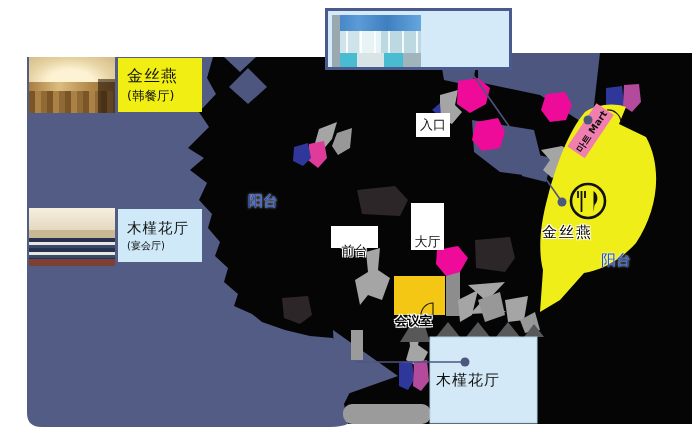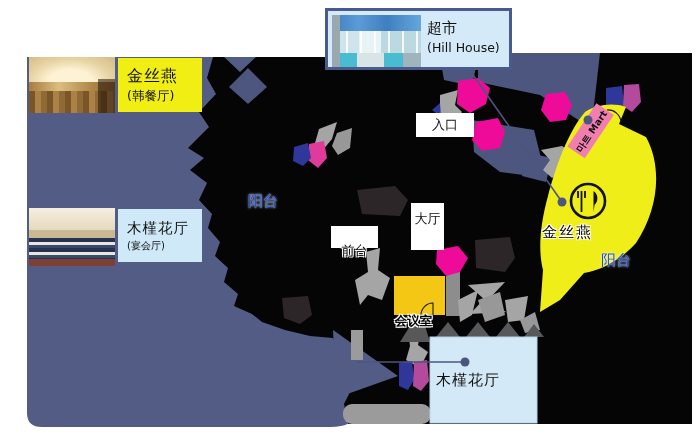--- a/index.html
+++ b/index.html
@@ -47,24 +47,24 @@
      background:linear-gradient(90deg,#3f7fc0,#5b9bd8 30%,#3f7fc0 62%,#64a7de);}
   #photo-mart .glass{left:0;top:30%;width:100%;height:44%;
      background:linear-gradient(90deg,#cfe4ea 0 30%,#e8f3f5 30% 55%,#bcd9e2 55%);}
   #photo-mart .mull{left:0;top:30%;width:100%;height:44%;
      background:repeating-linear-gradient(90deg,rgba(255,255,255,.85) 0 2px,transparent 2px 14px);}
   #photo-mart .counter{left:0;bottom:0;width:100%;height:26%;
      background:linear-gradient(90deg,#49bcd2 0 28%,#d8e4e6 28% 58%,#49bcd2 58% 80%,#9fb4bb 80%);}
   #photo-mart .pillar{left:0;top:0;width:9%;height:100%;background:#9aa8b0;}
   
   .map-box{box-sizing:border-box;display:flex;align-items:flex-start;justify-content:center;}
-  #entrance-box{left:416px;top:113px;width:58px;height:24px;background:#fff;align-items:center;}
+  #entrance-box{left:416px;top:113px;width:34px;height:24px;background:#fff;align-items:center;}
   #entrance-box span{font-size:13px;}
   #frontdesk-box{left:331px;top:226px;width:47px;height:22px;background:#fff;}
-  #lobby-box{left:411px;top:203px;width:33px;height:47px;background:#fff;padding-top:9px;}
+  #lobby-box{left:411px;top:203px;width:33px;height:47px;background:#fff;padding-top:9px;align-items:flex-end;}
   #lobby-box span{font-size:13px;}
   .floating{font-size:13px;margin-top:30px;}
 </style>
 </head>
 <body>
 
 <div id="stage">
 
   <svg id="map-svg" width="700" height="440" viewBox="0 0 700 440">
 
@@ -181,24 +181,20 @@
   </div>
 
   <div class="abs" id="supermarket-unit">
     <div class="abs photo" id="photo-mart">
       <div class="sign"></div>
         <div class="glass"></div>
         <div class="mull"></div>
         <div class="counter"></div>
         <div class="pillar"></div>
     </div>
-    <div id="supermarket-text">
-      <div class="t1 lbl">超市</div>
-      <div class="t2 lbl">(Hill House)</div>
-    </div>
   </div>
 
   <div class="abs map-box" id="entrance-box">
     <span class="lbl">入口</span>
   </div>
   <div class="abs map-box" id="frontdesk-box"></div>
   <div class="abs floating halo" style="left:331px;top:212px;width:47px;text-align:center;">前台</div>
   <div class="abs map-box" id="lobby-box">
     <span class="lbl">大厅</span>
   </div>

